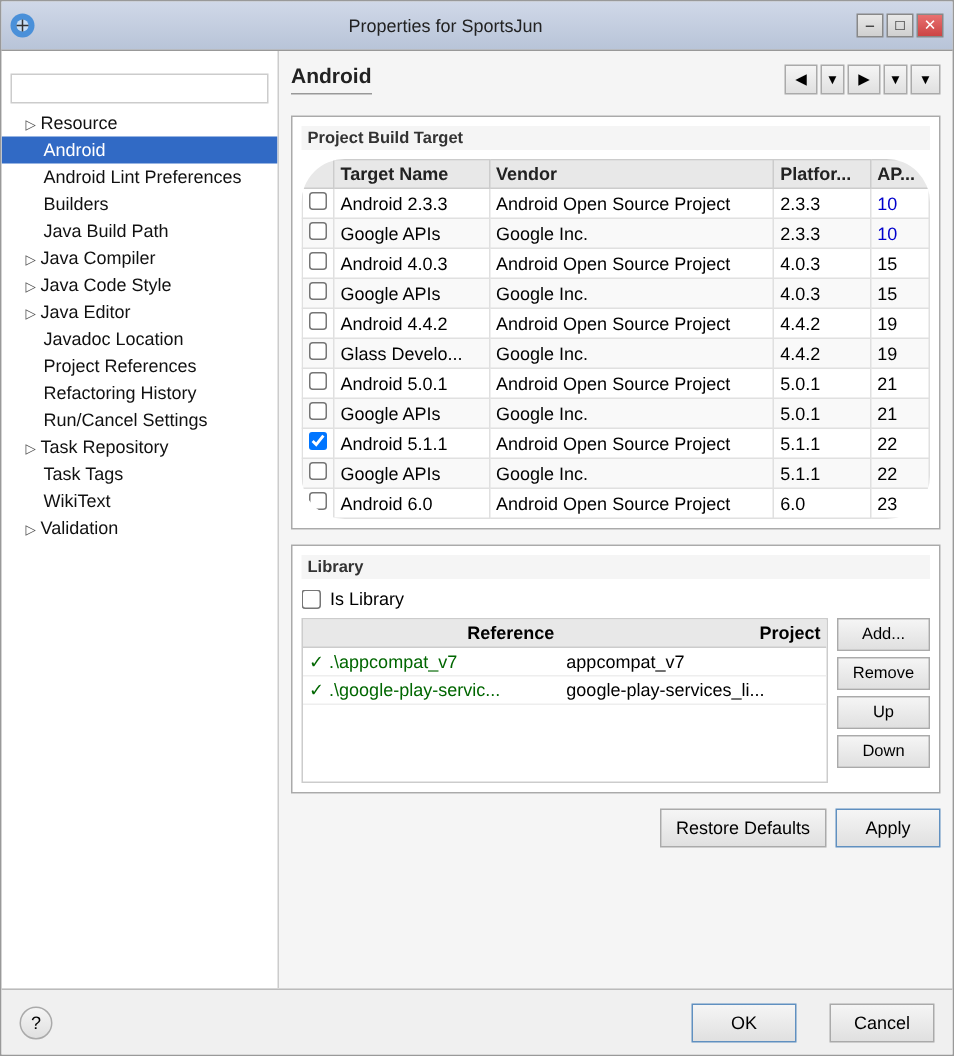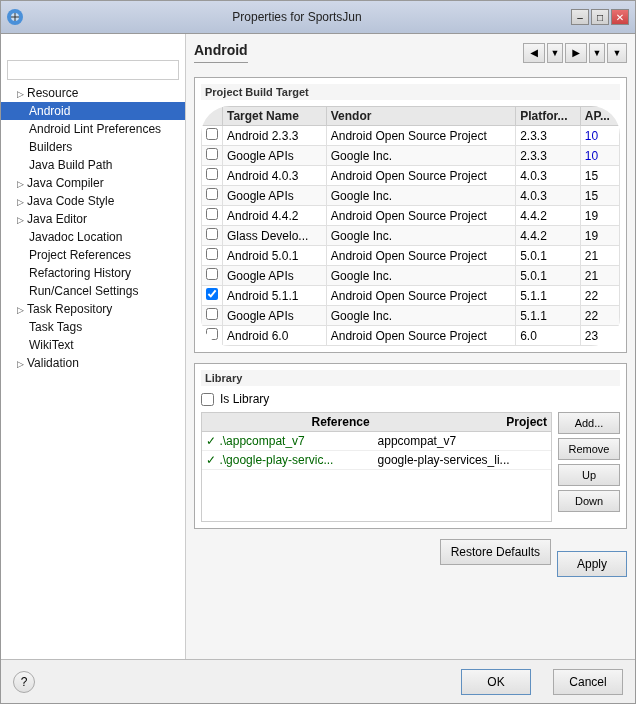--- a/index.html
+++ b/index.html
@@ -11,21 +11,21 @@
     .title-bar-left { display: flex; align-items: center; gap: 4px; }
     .title-icon { width: 16px; height: 16px; background: #4a90d9; border-radius: 50%; display: flex; align-items: center; justify-content: center; }
     .title-text { font-size: 12px; color: #222; font-weight: normal; flex: 1; text-align: center; }
     .title-controls { display: flex; gap: 2px; }
     .title-btn { width: 18px; height: 16px; border: 1px solid #888; background: linear-gradient(to bottom, #e8e8e8, #d0d0d0); font-size: 10px; cursor: pointer; display: flex; align-items: center; justify-content: center; }
     .title-btn.close { background: linear-gradient(to bottom, #e87070, #cc4444); color: white; }
 
     .content { display: flex; flex: 1; overflow: hidden; }
 
     
-    .left-panel { width: 185px; background: white; border-right: 1px solid #ccc; overflow-y: auto; padding: 22px 0; }
+    .left-panel { width: 185px; background: white; border-right: 1px solid #ccc; overflow-y: auto; padding: 11px 0; }
     .search-box { margin: 4px 6px; height: 20px; width: calc(100% - 12px); border: 1px solid #ccc; padding: 0 4px; font-size: 11px; }
     .tree-item { padding: 2px 6px 2px 16px; cursor: pointer; color: #111; white-space: nowrap; }
     .tree-item.selected { background: #316ac5; color: white; }
     .tree-item.child { padding-left: 28px; }
     .expand-arrow { display: inline-block; width: 10px; font-size: 9px; color: #555; }
 
     
     .right-panel { flex: 1; background: #f5f5f5; display: flex; flex-direction: column; padding: 8px; overflow-y: auto; }
     .panel-title { font-size: 14px; font-weight: bold; color: #222; margin-bottom: 8px; border-bottom: 1px solid #999; padding-bottom: 4px; }
 
@@ -253,21 +253,21 @@
             <button class="lib-btn">Add...</button>
             <button class="lib-btn">Remove</button>
             <button class="lib-btn">Up</button>
             <button class="lib-btn">Down</button>
           </div>
         </div>
       </div>
 
       <div style="display:flex; justify-content:flex-end; margin-top:4px;">
         <button class="restore-defaults-btn">Restore Defaults</button>
-        <button class="action-btn primary" style="margin-left:6px;margin-top:12px;">Apply</button>
+        <button class="action-btn primary" style="margin-left:6px;">Apply</button>
       </div>
     </div>
   </div>
 
   <div class="bottom-bar">
     <div class="bottom-left">
       <button class="help-btn">?</button>
     </div>
     <div class="bottom-right">
       <button class="action-btn primary">OK</button>

